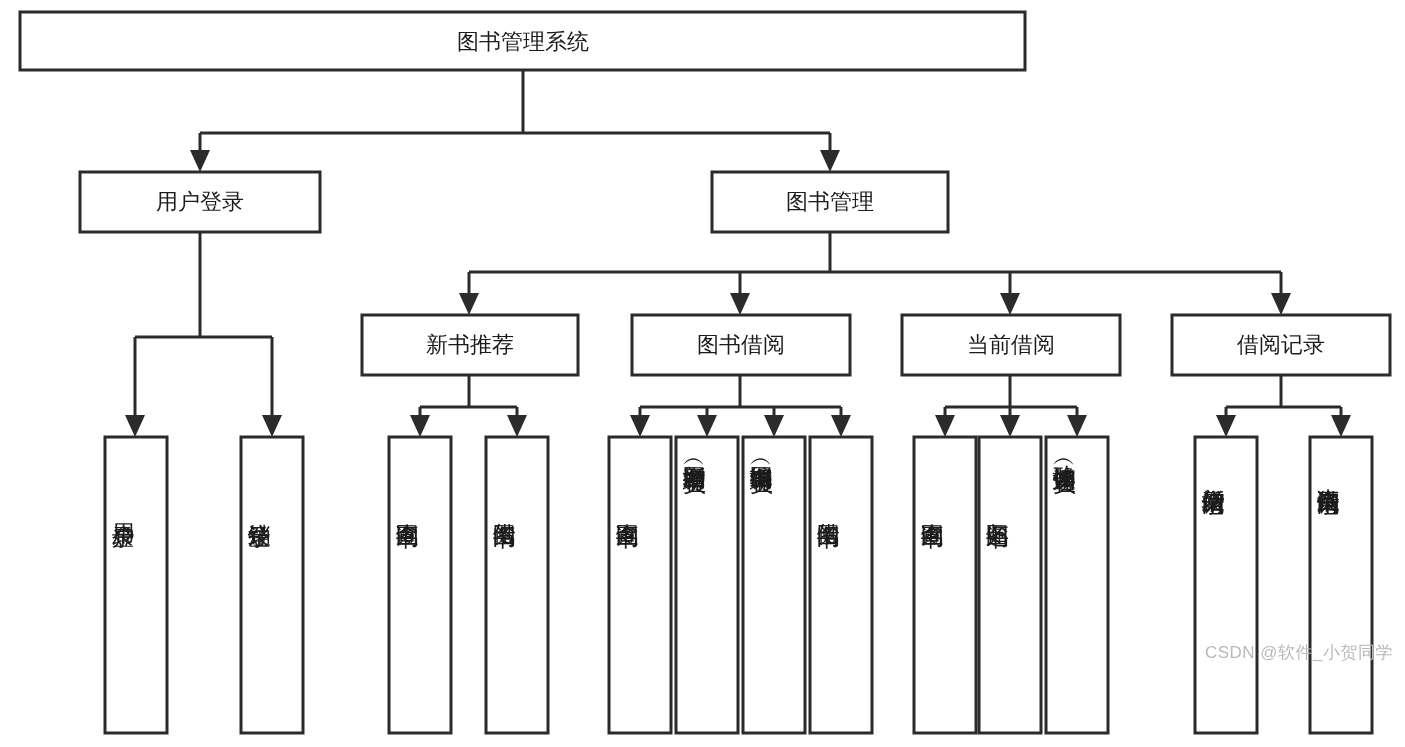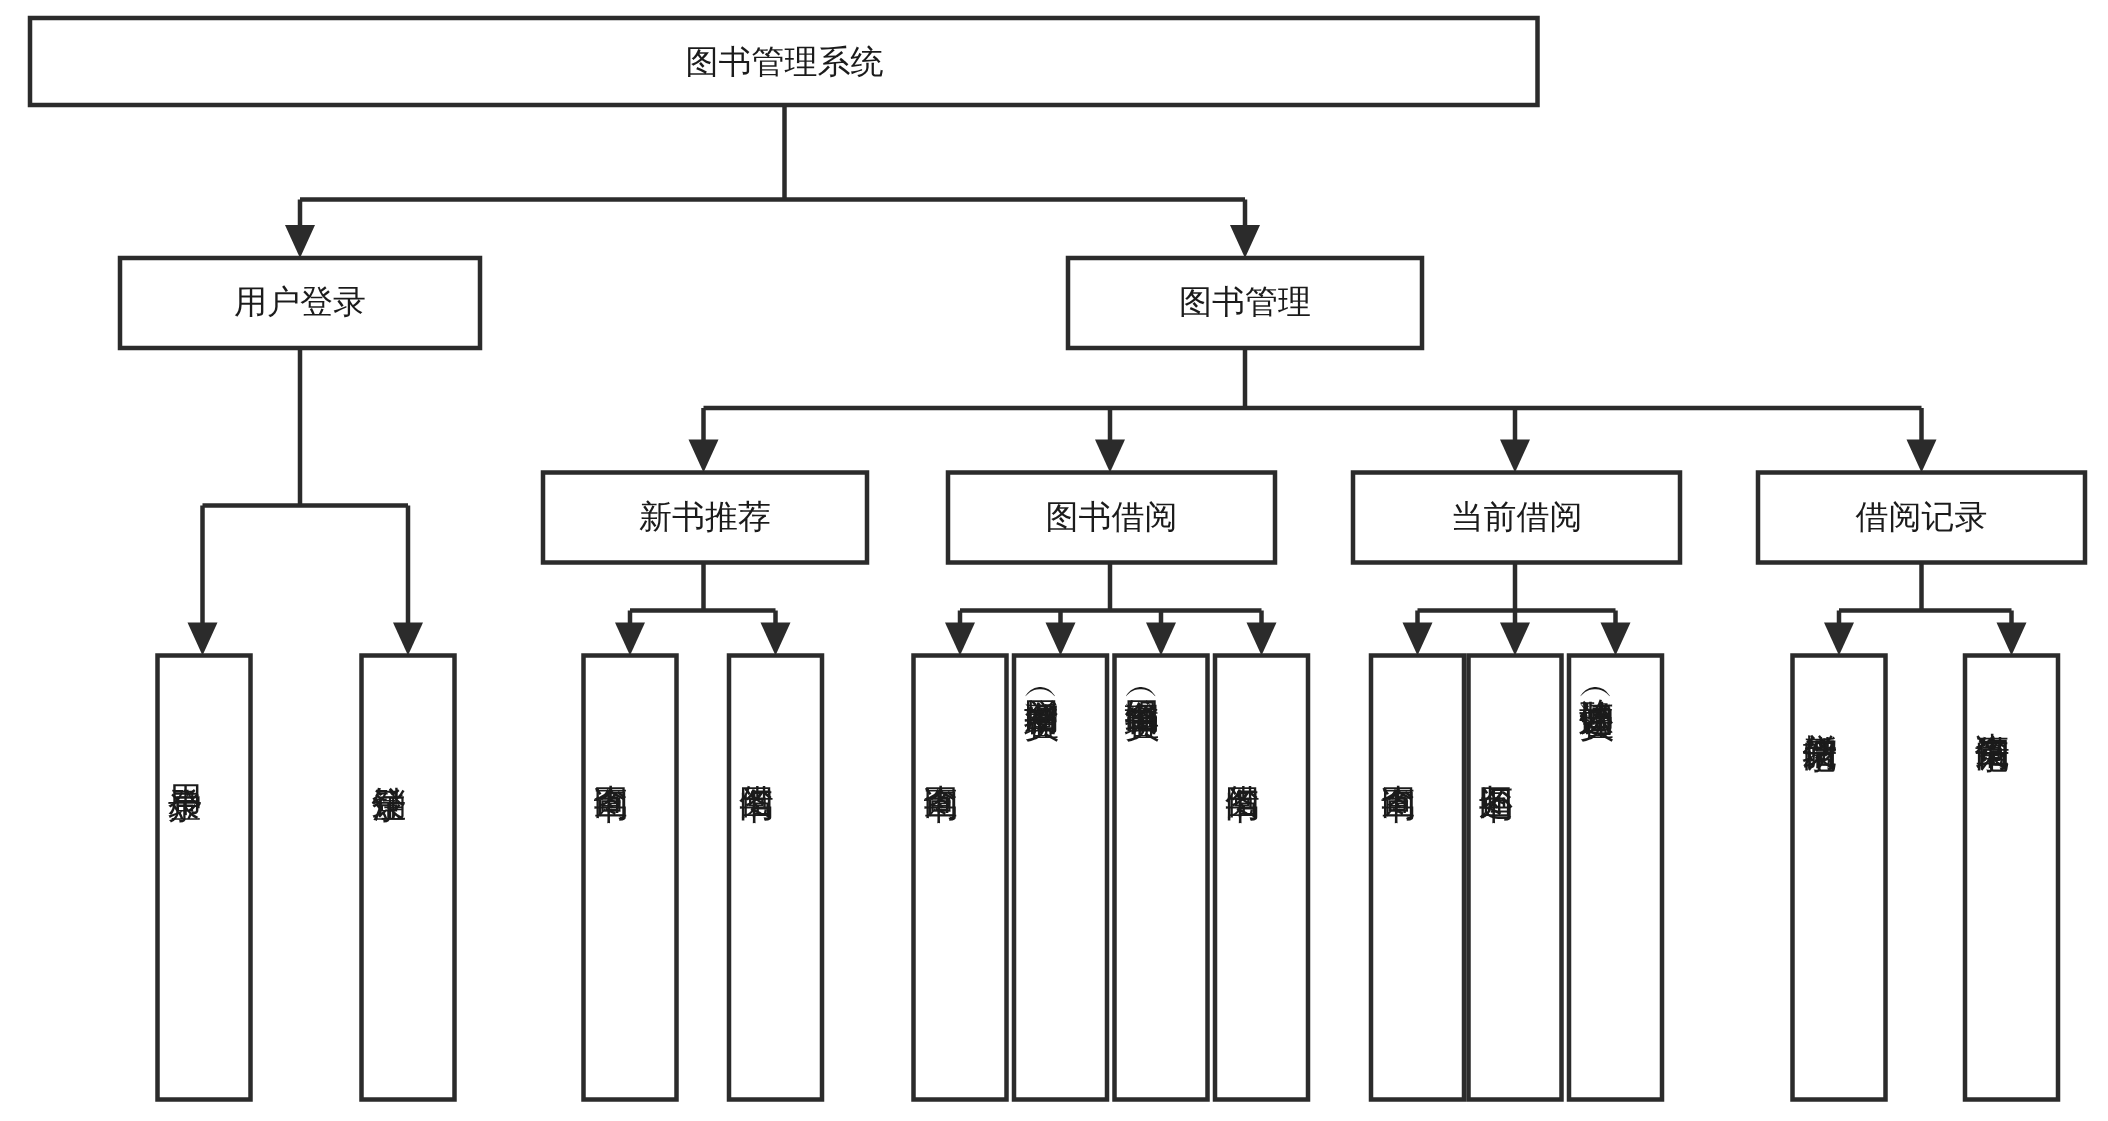--- a/index.html
+++ b/index.html
@@ -193,13 +193,14 @@
   <div class="node-label-v" style="left:748px; top:447px;">编辑图书（管理员）</div>
   <div class="node-label-v" style="left:815px; top:505px;">借阅图书</div>
 
   <div class="node-label-v" style="left:919px; top:505px;">查询图书</div>
   <div class="node-label-v" style="left:984px; top:505px;">归还图书</div>
   <div class="node-label-v" style="left:1051px; top:447px;">确认归还（管理员）</div>
 
   <div class="node-label-v" style="left:1200px; top:470px;">新增借阅记录</div>
   <div class="node-label-v" style="left:1315px; top:470px;">查询借阅记录</div>
 
+  <div class="watermark">CSDN @软件_小贺同学</div>
 </div>
 
 </body></html>

